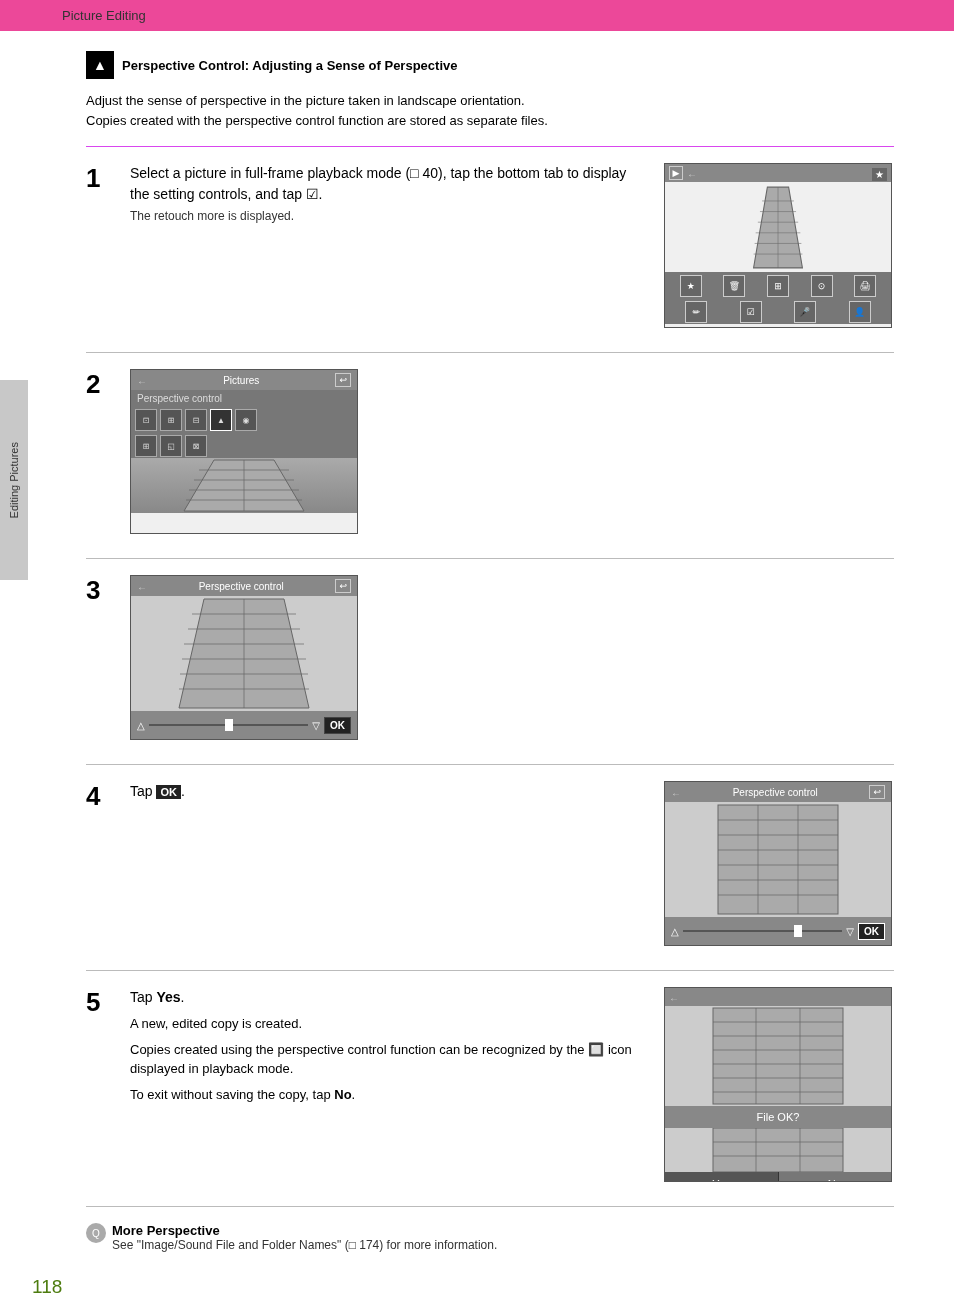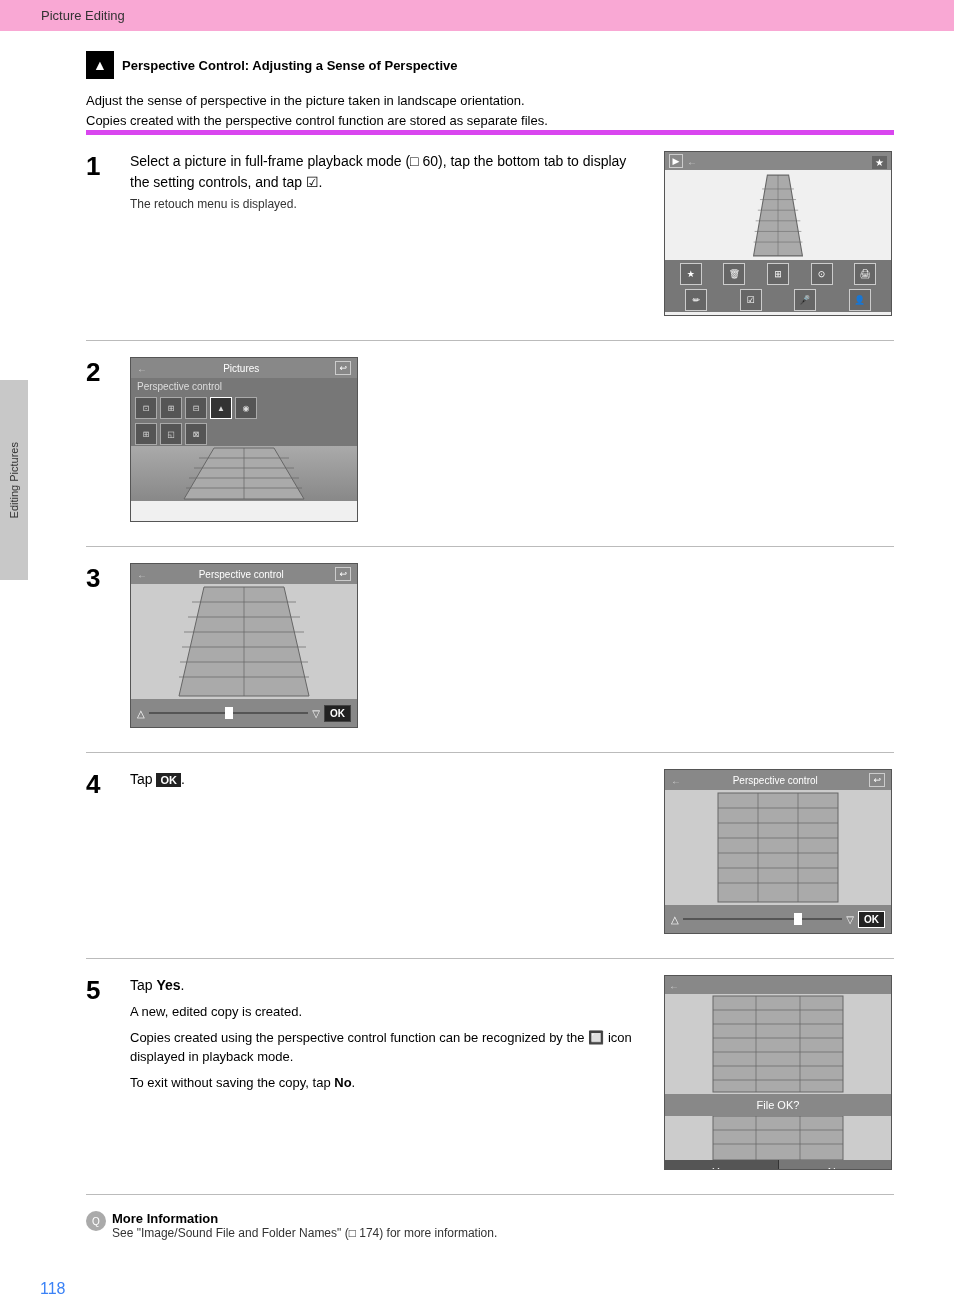--- a/index.html
+++ b/index.html
@@ -8,22 +8,22 @@
       background: #fff;
       width: 954px;
       min-height: 1314px;
       position: relative;
       font-size: 14px;
       color: #000;
     }
 
     
     .page-header {
-      background: #f9a8d4;
-      padding: 8px 41px;
+      background: #ec4899;
+      padding: 8px 62px;
       font-size: 13px;
       color: #333;
     }
 
     
     .side-tab {
       position: absolute;
       left: 0;
       top: 380px;
       width: 28px;
@@ -66,22 +66,22 @@
       flex-shrink: 0;
     }
     .page-title {
       font-size: 13px;
       font-weight: bold;
     }
     .subtitle-text {
       font-size: 13px;
       line-height: 1.5;
       margin-bottom: 16px;
-      border-bottom: 5px solid #d946ef;
-      padding-bottom: 0;
+      border-bottom: 1px solid #d946ef;
+      padding-bottom: 16px;
     }
 
     
     .step-row {
       display: flex;
       align-items: flex-start;
       margin-bottom: 24px;
       gap: 20px;
     }
     .step-number {
@@ -411,23 +411,23 @@
     }
     .more-info-text {
       font-size: 12px;
       color: #333;
     }
 
     
     .page-number {
       position: absolute;
       bottom: 16px;
-      left: 40px;
-      font-size: 16px;
-      color: #3b82f6;
+      left: 32px;
+      font-size: 19px;
+      color: #4d7c0f;
     }
 
     
     .step-divider {
       border: none;
       border-top: 1px solid #bbb;
       margin: 10px 0 16px 0;
     }
 
     
@@ -457,23 +457,23 @@
 
   <div class="subtitle-text">
     Adjust the sense of perspective in the picture taken in landscape orientation.<br>
     Copies created with the perspective control function are stored as separate files.
   </div>
 
   <div class="step-row">
     <div class="step-number">1</div>
     <div class="step-content">
       <div class="step-text">
-        Select a picture in full-frame playback mode (□ 60), tap the bottom tab to display the setting controls, and tap ☑.
-      </div>
-      <div class="step-note">The retouch menu is displayed.</div>
+        Select a picture in full-frame playback mode (□ 40), tap the bottom tab to display the setting controls, and tap ☑.
+      </div>
+      <div class="step-note">The retouch more is displayed.</div>
     </div>
     <div class="step-image">
 
       <div class="screen-box screen1">
 
         <div class="screen1-top">
           <div class="screen1-play-icon">▶</div>
           <div class="screen1-arrow-icon">←</div>
           <span class="screen1-star">★</span>
         </div>
@@ -695,20 +695,20 @@
         </div>
       </div>
     </div>
   </div>
 
   <hr class="step-divider">
 
   <div class="more-info">
     <div class="more-info-icon">Q</div>
     <div>
-      <div class="more-info-title">More Information</div>
+      <div class="more-info-title">More Perspective</div>
       <div class="more-info-text">See "Image/Sound File and Folder Names" (□ 174) for more information.</div>
     </div>
   </div>
 
 </div>
 
 <div class="page-number">118</div>
 
 </body></html>

